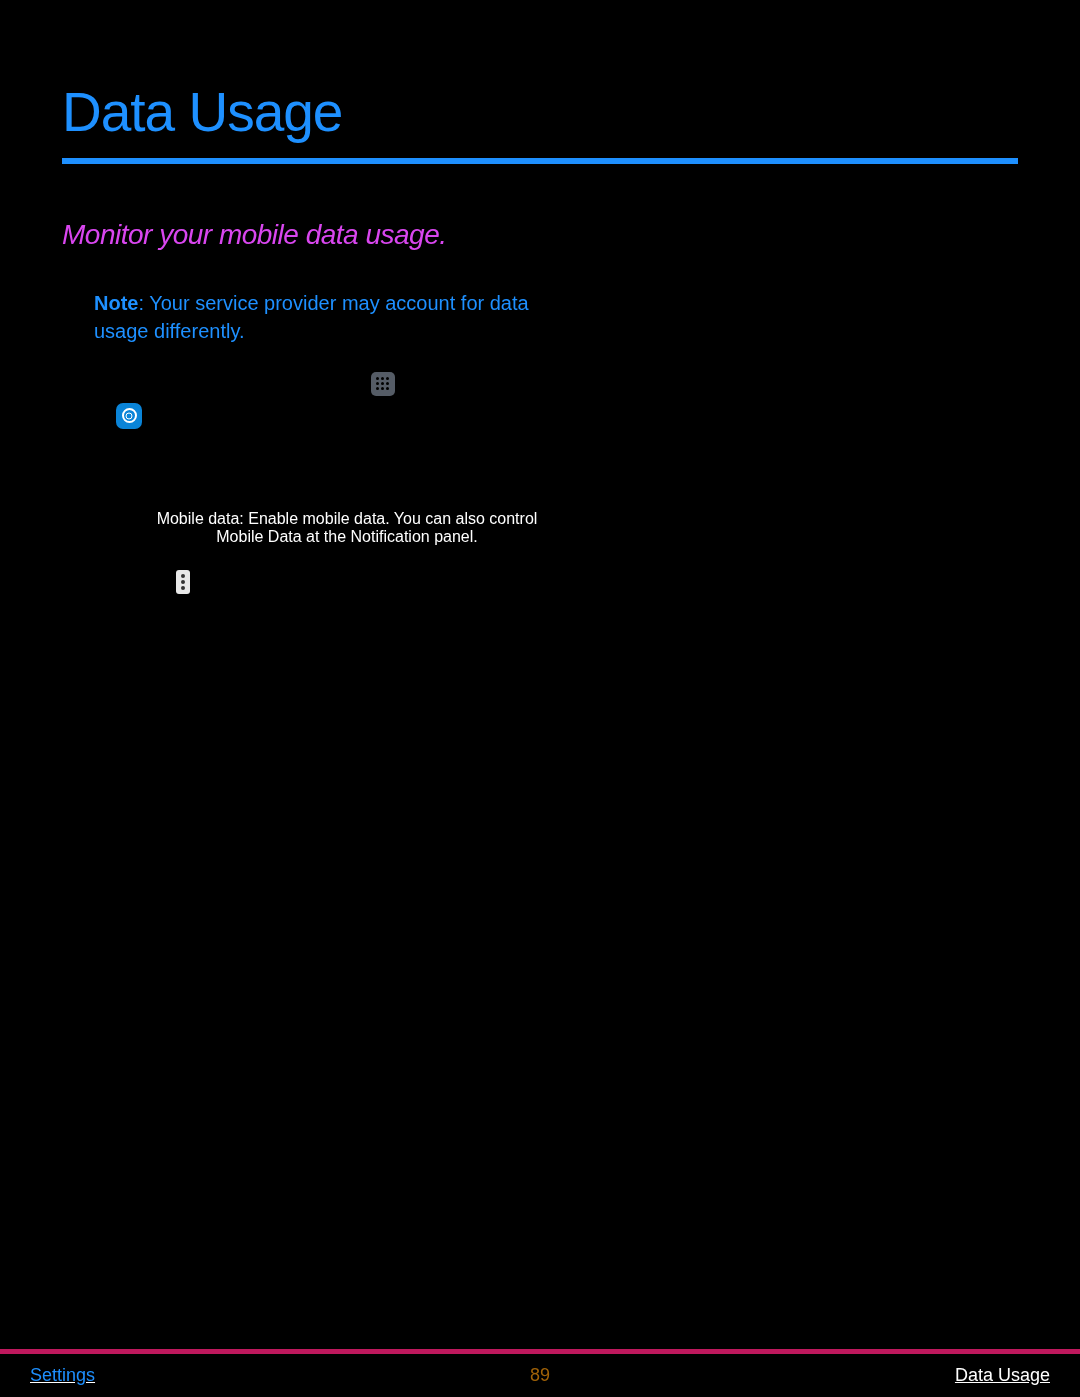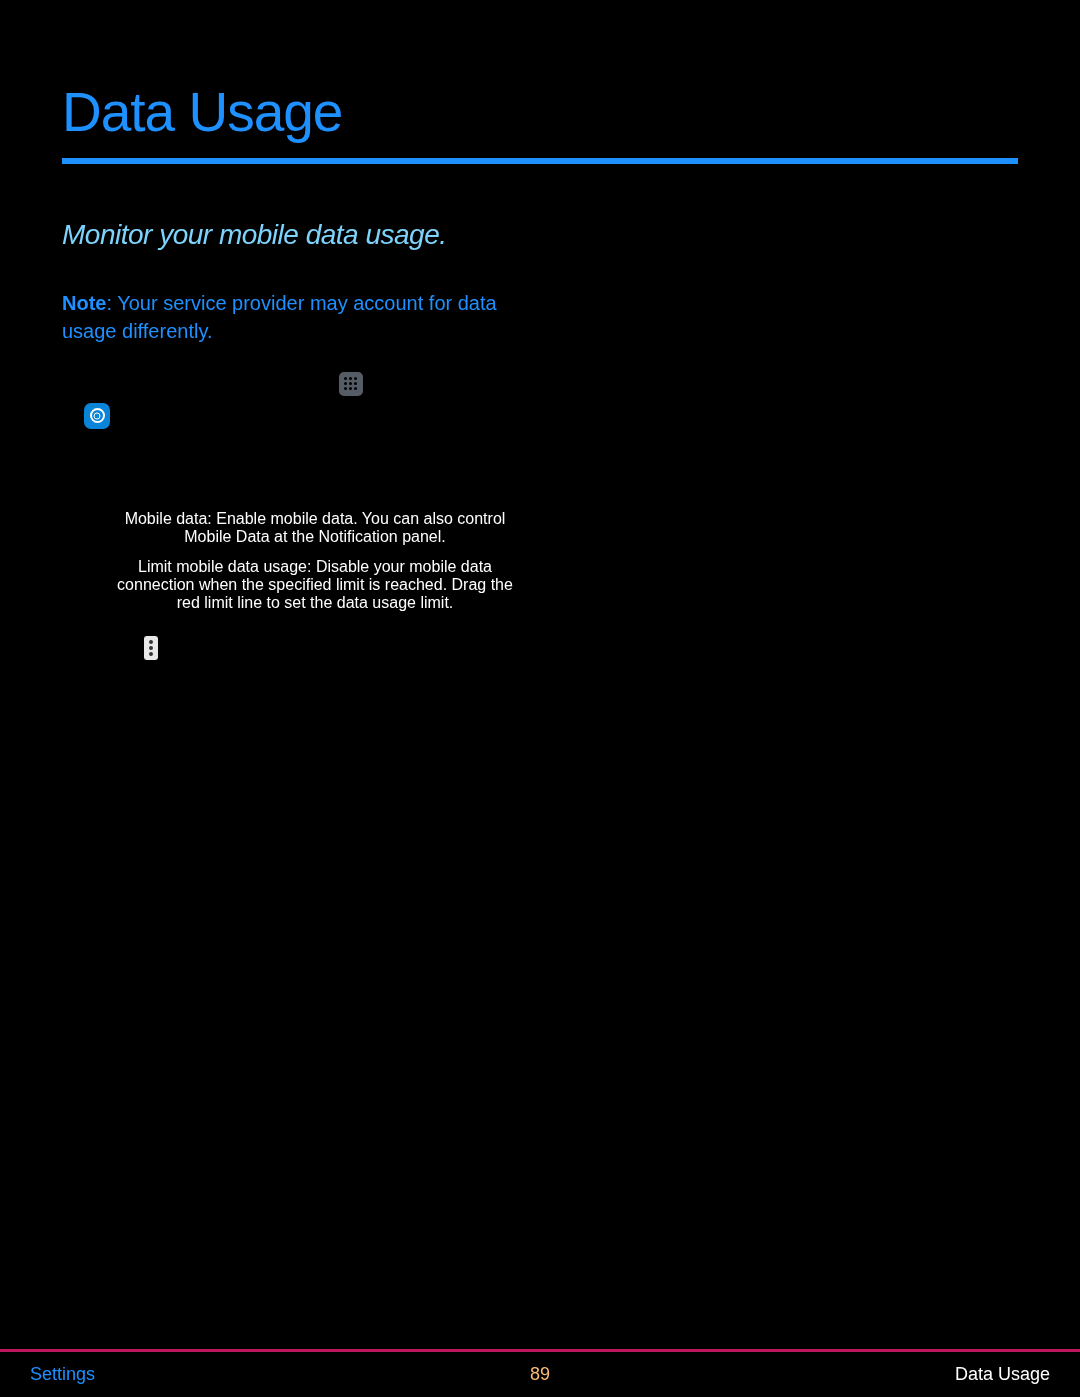--- a/index.html
+++ b/index.html
@@ -28,27 +28,28 @@
     color: #1e90ff;
     letter-spacing: -1px;
     line-height: 1.0;
     padding-bottom: 18px;
     border-bottom: 6px solid #1e90ff;
     margin-bottom: 55px;
   }
   .subtitle {
     font-size: 28px;
     font-style: italic;
-    color: #7dd3fc;
+    color: #d946ef;
     font-weight: 300;
     margin-bottom: 38px;
     letter-spacing: -0.5px;
   }
   .left-column {
     width: 460px;
+    margin-left: 32px;
   }
   .note-text {
     font-size: 20px;
     line-height: 1.4;
     color: #1e90ff;
     margin-bottom: 22px;
   }
   .note-bold {
     font-weight: 700;
   }
@@ -171,32 +172,33 @@
     color: #000000;
     padding-left: 68px;
     margin-bottom: 12px;
   }
   .footer {
     position: absolute;
     bottom: 0;
     left: 0;
     width: 100%;
     height: 48px;
-    border-top: 3px solid #be185d;
+    border-top: 5px solid #be185d;
     display: flex;
     align-items: center;
     justify-content: space-between;
     padding: 0 30px;
     font-size: 18px;
+    text-decoration: underline;
   }
   .footer-left {
     color: #1e90ff;
   }
   .footer-center {
-    color: #fdba74;
+    color: #a16207;
     position: absolute;
     left: 50%;
     transform: translateX(-50%);
     font-weight: 500;
   }
   .footer-right {
     color: #ffffff;
   }
 </style>
 </head>
@@ -232,21 +234,20 @@
     </div>
     <div class="step-1a-cont">
       <span class="settings-icon">
         <span class="settings-gear"></span>
       </span>
       <span> Settings.</span>
     </div>
 
     <div class="step-block">2.  Tap Data usage for options:</div>
     <div class="bullet-item">Mobile data: Enable mobile data. You can also control Mobile Data at the Notification panel.</div>
-    <div class="bullet-item">Limit mobile data usage: Disable your mobile data connection when the specified limit is reached. Drag the red limit line to set the data usage limit.</div>
 
     <div class="options-block">
       <div class="options-line">
         <span>3.  Tap </span>
         <span class="more-icon">
           <span></span>
             <span></span>
             <span></span>
         </span>
         <span> More options for other options:</span>

